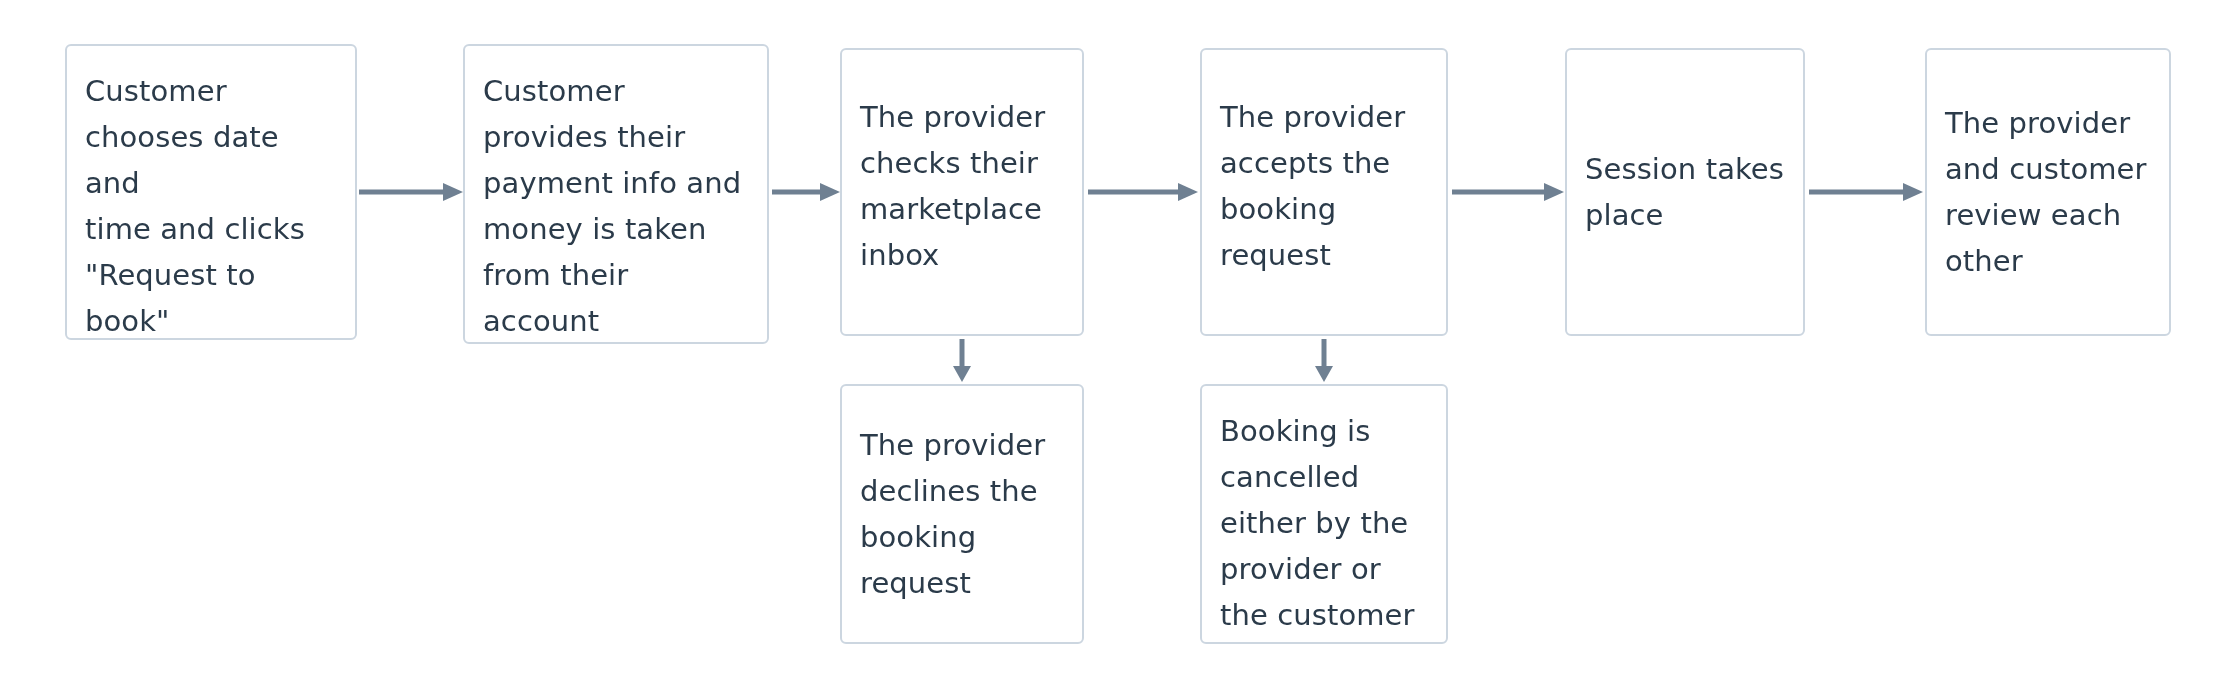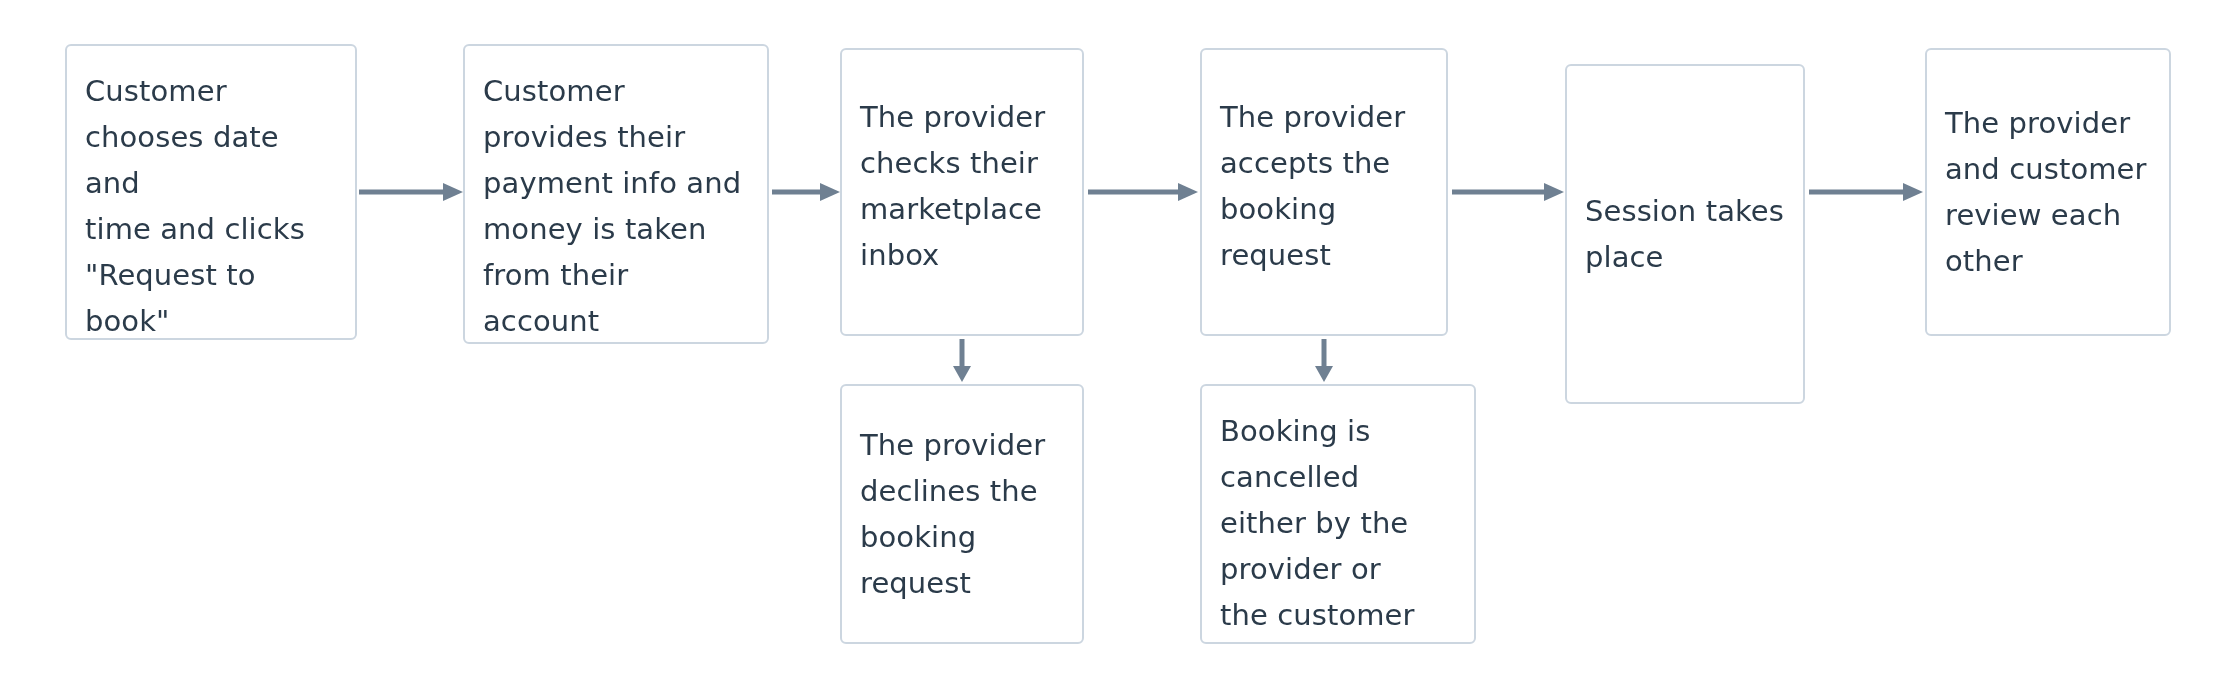--- a/index.html
+++ b/index.html
@@ -37,25 +37,25 @@
     letter-spacing: 0.1px;
     white-space: pre-line;
     text-align: left;
     width: 100%;
   }
   
   #n1 { left: 65px;   top: 44px;  width: 292px; height: 296px; align-items: flex-start; padding-top: 22px; }
   #n2 { left: 463px;  top: 44px;  width: 306px; height: 300px; align-items: flex-start; padding-top: 22px; }
   #n3 { left: 840px;  top: 48px;  width: 244px; height: 288px; align-items: flex-start; padding-top: 44px; }
   #n4 { left: 1200px; top: 48px;  width: 248px; height: 288px; align-items: flex-start; padding-top: 44px; }
-  #n5 { left: 1565px; top: 64px;  width: 240px; height: 340px; align-items: center; }
+  #n5 { left: 1565px; top: 48px;  width: 240px; height: 288px; align-items: center; }
   #n6 { left: 1925px; top: 48px;  width: 246px; height: 288px; align-items: center; }
   
   #n7 { left: 840px;  top: 384px; width: 244px; height: 260px; align-items: center; }
-  #n8 { left: 1200px; top: 384px; width: 276px; height: 260px; align-items: flex-start; padding-top: 22px; }
+  #n8 { left: 1200px; top: 384px; width: 248px; height: 260px; align-items: flex-start; padding-top: 22px; }
 
   
   .h-arrow {
     position: absolute;
     height: 26px;
     display: block;
   }
   .v-arrow {
     position: absolute;
     width: 26px;

